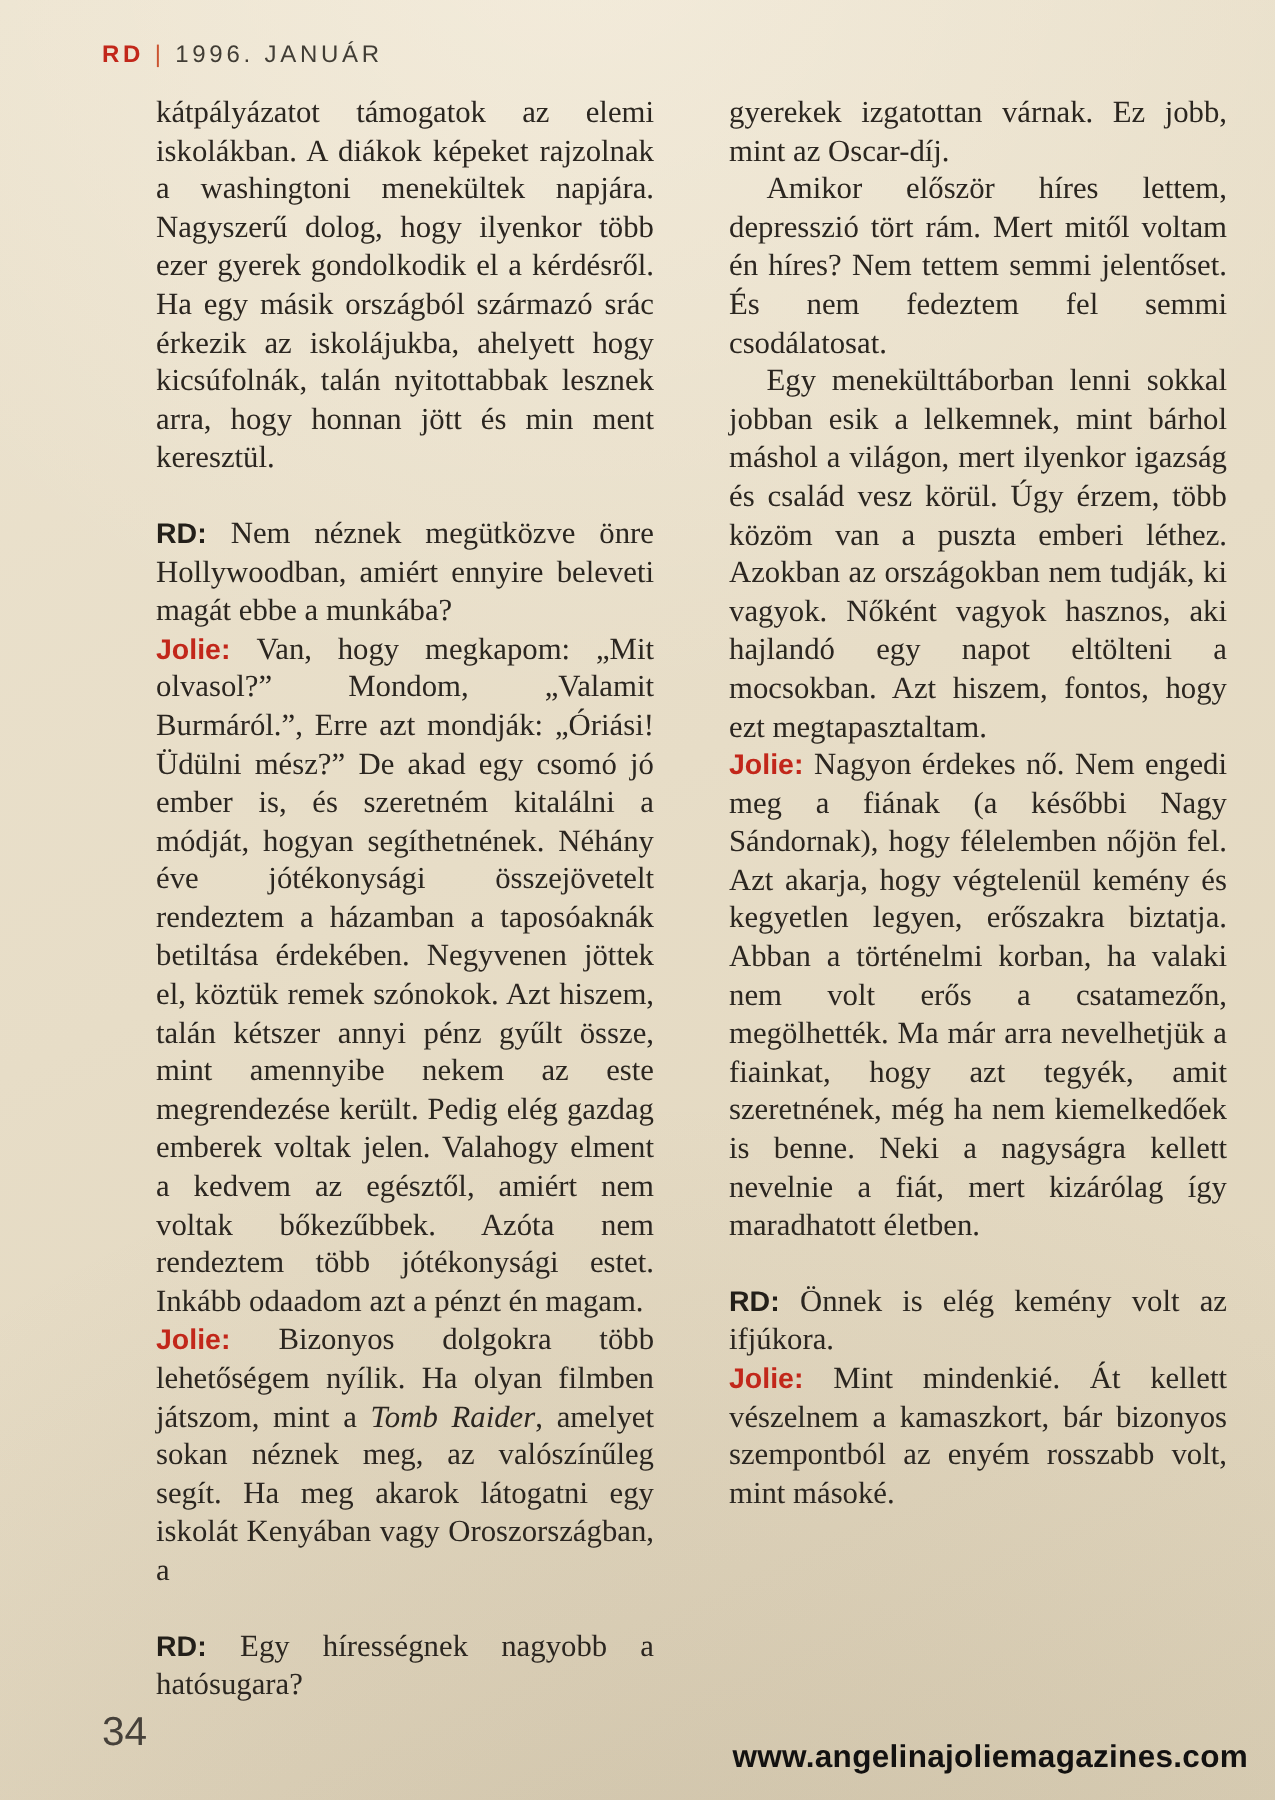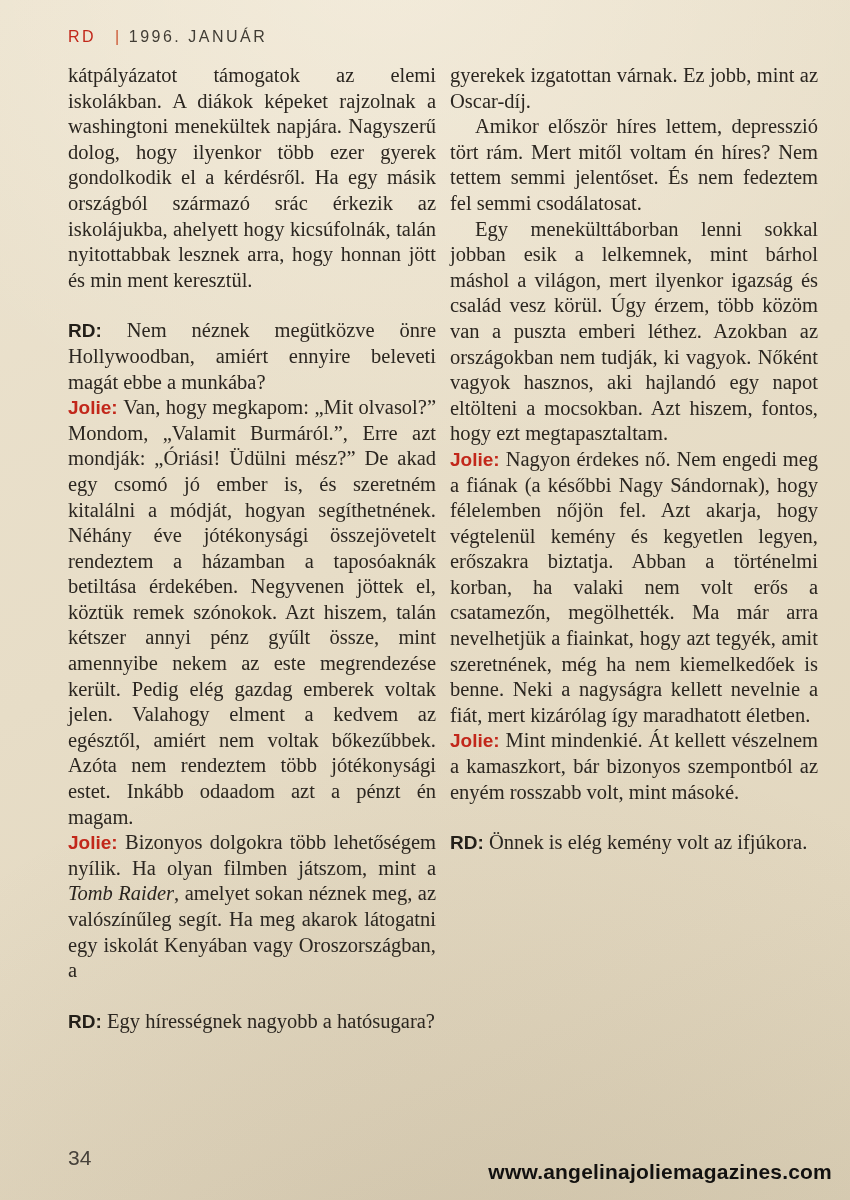--- a/index.html
+++ b/index.html
@@ -15,51 +15,51 @@
       radial-gradient(120% 80% at 45% -5%, rgba(255,250,240,0.40), rgba(255,250,240,0) 55%),
       radial-gradient(150% 90% at 55% 115%, rgba(110,92,62,0.16), rgba(110,92,62,0) 60%),
       linear-gradient(155deg, #ece3cf 0%, #e7ddc7 45%, #e2d7bf 80%, #ddd2b9 100%);
   }
   .header {
     position: absolute; top: 28px; left: 68px;
     font-family: "Liberation Sans", sans-serif;
     font-size: 16px; letter-spacing: 2.5px;
     white-space: nowrap;
   }
-  .brand { color: #c2271a; font-weight: normal; margin-right: 19px; }
+  .brand { color: #c2271a; font-weight: bold; margin-right: 7px; }
   .sep   { color: #cb5430; font-weight: normal; margin-right: 7px; }
   .issue { color: #413d35; font-weight: normal; }
 
   .columns {
     position: absolute; top: 63px; left: 68px;
     width: 750px;
     display: flex; gap: 14px;
   }
   .col {
     width: 368px;
     text-align: justify;
     font-size: 20.5px; line-height: 25.6px;
     color: #2b2620;
-    hyphens: auto; -webkit-hyphens: auto;
+    hyphens: auto; margin-left: 36px; -webkit-hyphens: auto;
   }
   .para { margin: 0; }
   .para.gap { margin-top: 25px; }
   .para.indent { text-indent: 25px; }
   .lbl {
     font-family: Liberation Sans, sans-serif;
     font-weight: bold; font-size: 19px;
   }
   .lbl.rd    { color: #231f19; }
   .lbl.jolie { color: #c2271a; }
   em { font-style: italic; }
 
   .pagenum {
     position: absolute; left: 68px; bottom: 30px;
     font-family: "Liberation Sans", sans-serif;
-    font-size: 21px; color: #46413a;
+    font-size: 27px; color: #46413a;
   }
   .watermark {
     position: absolute; right: 18px; bottom: 16px;
     font-family: "Liberation Sans", sans-serif;
     font-weight: bold; font-size: 21px; color: #121110;
     letter-spacing: 0.2px;
   }
 </style>
 </head>
 <body>
@@ -76,21 +76,21 @@
         <p class="para gap"><span class="lbl rd">RD: </span>Nem néznek megütközve önre Hollywoodban, amiért ennyire beleveti magát ebbe a munkába?</p>
         <p class="para"><span class="lbl jolie">Jolie: </span>Van, hogy megkapom: „Mit olvasol?” Mondom, „Valamit Burmáról.”, Erre azt mondják: „Óriási! Üdülni mész?” De akad egy csomó jó ember is, és szeretném kitalálni a módját, hogyan segíthetnének. Néhány éve jótékonysági összejövetelt rendeztem a házamban a taposóaknák betiltása érdekében. Negyvenen jöttek el, köztük remek szónokok. Azt hiszem, talán kétszer annyi pénz gyűlt össze, mint amennyibe nekem az este megrendezése került. Pedig elég gazdag emberek voltak jelen. Valahogy elment a kedvem az egésztől, amiért nem voltak bőkezűbbek. Azóta nem rendeztem több jótékonysági estet. Inkább odaadom azt a pénzt én magam.</p>
         <p class="para"><span class="lbl jolie">Jolie: </span>Bizonyos dolgokra több lehetőségem nyílik. Ha olyan filmben játszom, mint a <em>Tomb Raider</em>, amelyet sokan néznek meg, az valószínűleg segít. Ha meg akarok látogatni egy iskolát Kenyában vagy Oroszországban, a</p>
         <p class="para gap"><span class="lbl rd">RD: </span>Egy hírességnek nagyobb a hatósugara?</p>
       </div>
     <div class="col" id="col-right">
         <p class="para">gyerekek izgatottan várnak. Ez jobb, mint az Oscar-díj.</p>
         <p class="para indent">Amikor először híres lettem, depresszió tört rám. Mert mitől voltam én híres? Nem tettem semmi jelentőset. És nem fedeztem fel semmi csodálatosat.</p>
         <p class="para indent">Egy menekülttáborban lenni sokkal jobban esik a lelkemnek, mint bárhol máshol a világon, mert ilyenkor igazság és család vesz körül. Úgy érzem, több közöm van a puszta emberi léthez. Azokban az országokban nem tudják, ki vagyok. Nőként vagyok hasznos, aki hajlandó egy napot eltölteni a mocsokban. Azt hiszem, fontos, hogy ezt megtapasztaltam.</p>
         <p class="para"><span class="lbl jolie">Jolie: </span>Nagyon érdekes nő. Nem engedi meg a fiának (a későbbi Nagy Sándornak), hogy félelemben nőjön fel. Azt akarja, hogy végtelenül kemény és kegyetlen legyen, erőszakra biztatja. Abban a történelmi korban, ha valaki nem volt erős a csatamezőn, megölhették. Ma már arra nevelhetjük a fiainkat, hogy azt tegyék, amit szeretnének, még ha nem kiemelkedőek is benne. Neki a nagyságra kellett nevelnie a fiát, mert kizárólag így maradhatott életben.</p>
+        <p class="para gap"><span class="lbl rd">RD: </span>Önnek is elég kemény volt az ifjúkora.</p>
         <p class="para"><span class="lbl jolie">Jolie: </span>Mint mindenkié. Át kellett vészelnem a kamaszkort, bár bizonyos szempontból az enyém rosszabb volt, mint másoké.</p>
-        <p class="para gap"><span class="lbl rd">RD: </span>Önnek is elég kemény volt az ifjúkora.</p>
       </div>
   </div>
 
   <div class="pagenum">34</div>
   <div class="watermark">www.angelinajoliemagazines.com</div>
 
 </div>
 
 </body></html>

